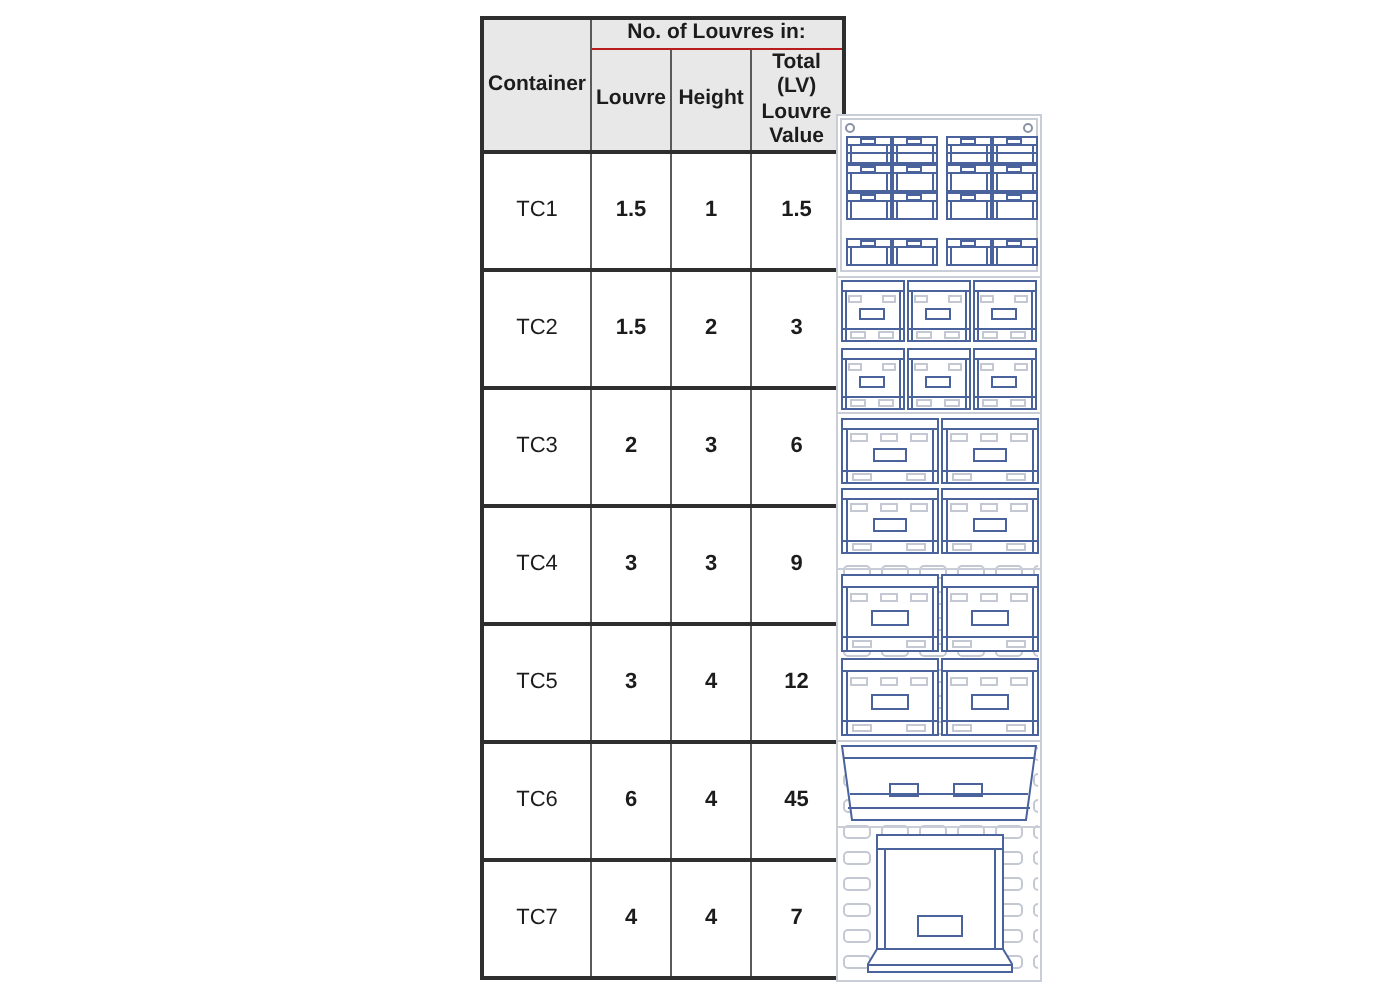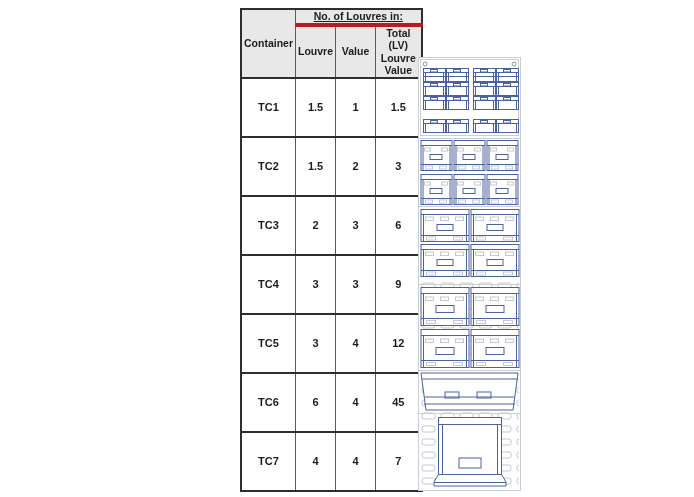--- a/index.html
+++ b/index.html
@@ -16,25 +16,25 @@
   }
   table.lv th, table.lv td {
     border-left:1px solid #5a5a5a; border-right:1px solid #5a5a5a;
     text-align:center; vertical-align:middle;
     color:#1c1c1c; padding:0 2px; overflow:hidden;
   }
   table.lv thead th {
     background:#e8e8e8; font-weight:bold; font-size:10.5px; line-height:1.2;
   }
   thead tr.hdr-group { height:15px; }
-  thead tr.hdr-group th.group-cell { border-bottom:4px solid #b91c1c;text-decoration:underline; }
+  thead tr.hdr-group th.group-cell { border-bottom:1px solid #b91c1c; }
   thead tr.hdr-cols { height:44px; }
   tbody tr { height:59px; border-top:2px solid #2e2e2e; }
   tbody td { background:#ffffff; font-size:11px; font-weight:bold; }
-  tbody td.tc { font-weight:bold; }
+  tbody td.tc { font-weight:normal; }
 
   
   .diagram-wrap { position:absolute; left:417px; top:56px; width:105px; height:436px; }
   svg .b  { stroke:#4a639c; fill:none;    stroke-width:1; }
   svg .bf { stroke:#4a639c; fill:#ffffff; stroke-width:1; }
   svg .lt { stroke:#c3c8d2; fill:none;    stroke-width:1; }
   svg .rail { stroke:#c9cdd5; stroke-width:1; }
   svg .panel { stroke:#c9cdd5; fill:#ffffff; stroke-width:1; }
   svg .screw { stroke:#8a93a3; fill:none; stroke-width:1; }
 </style>
@@ -50,21 +50,21 @@
         <col style="width:40px">
         <col style="width:46px">
     </colgroup>
     <thead>
       <tr class="hdr-group">
         <th rowspan="2">Container</th>
         <th colspan="3" class="group-cell">No. of Louvres in:</th>
       </tr>
       <tr class="hdr-cols">
         <th>Louvre</th>
-        <th>Value</th>
+        <th>Height</th>
         <th>Total (LV) Louvre Value</th>
       </tr>
     </thead>
     <tbody>
       <tr>
         <td class="tc">TC1</td>
         <td>1.5</td>
         <td>1</td>
         <td>1.5</td>
       </tr>

